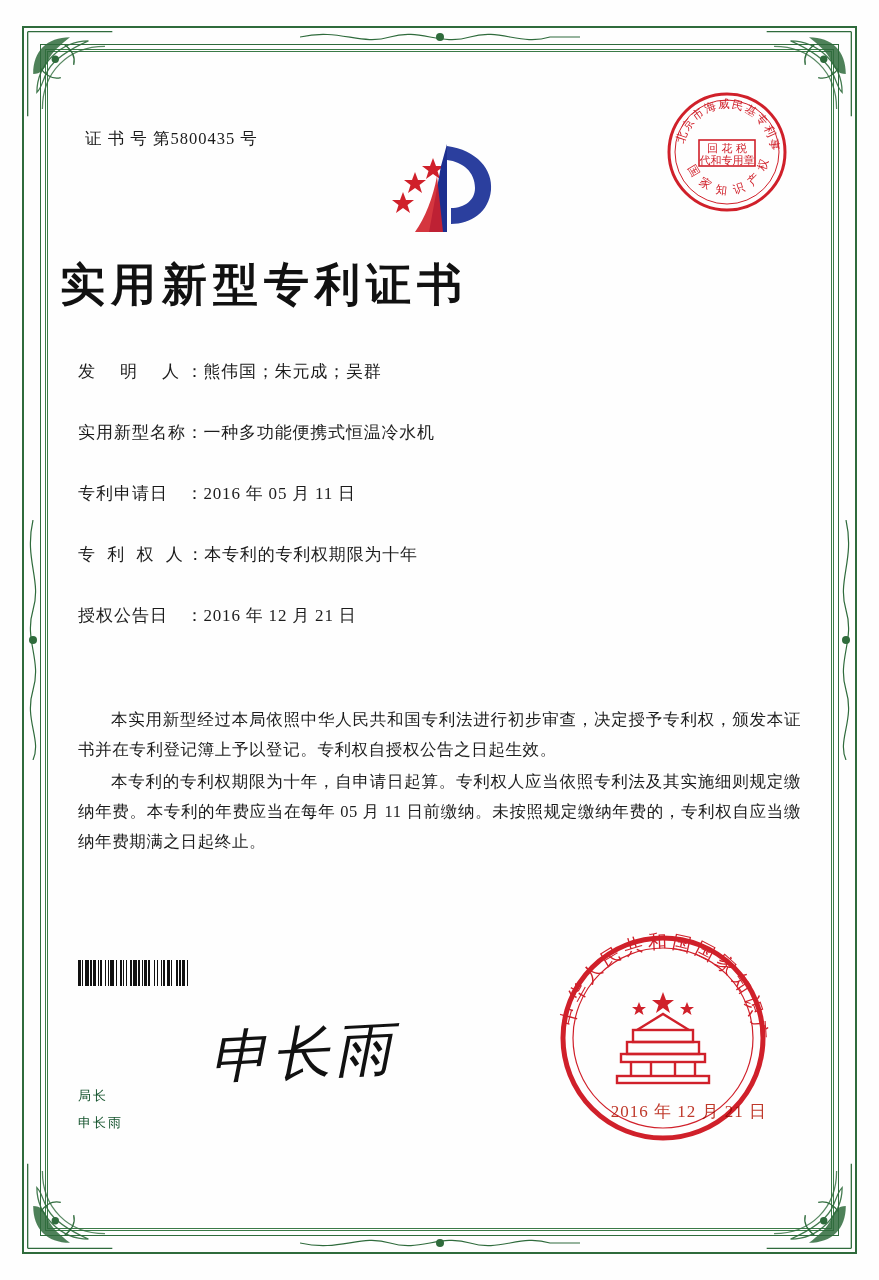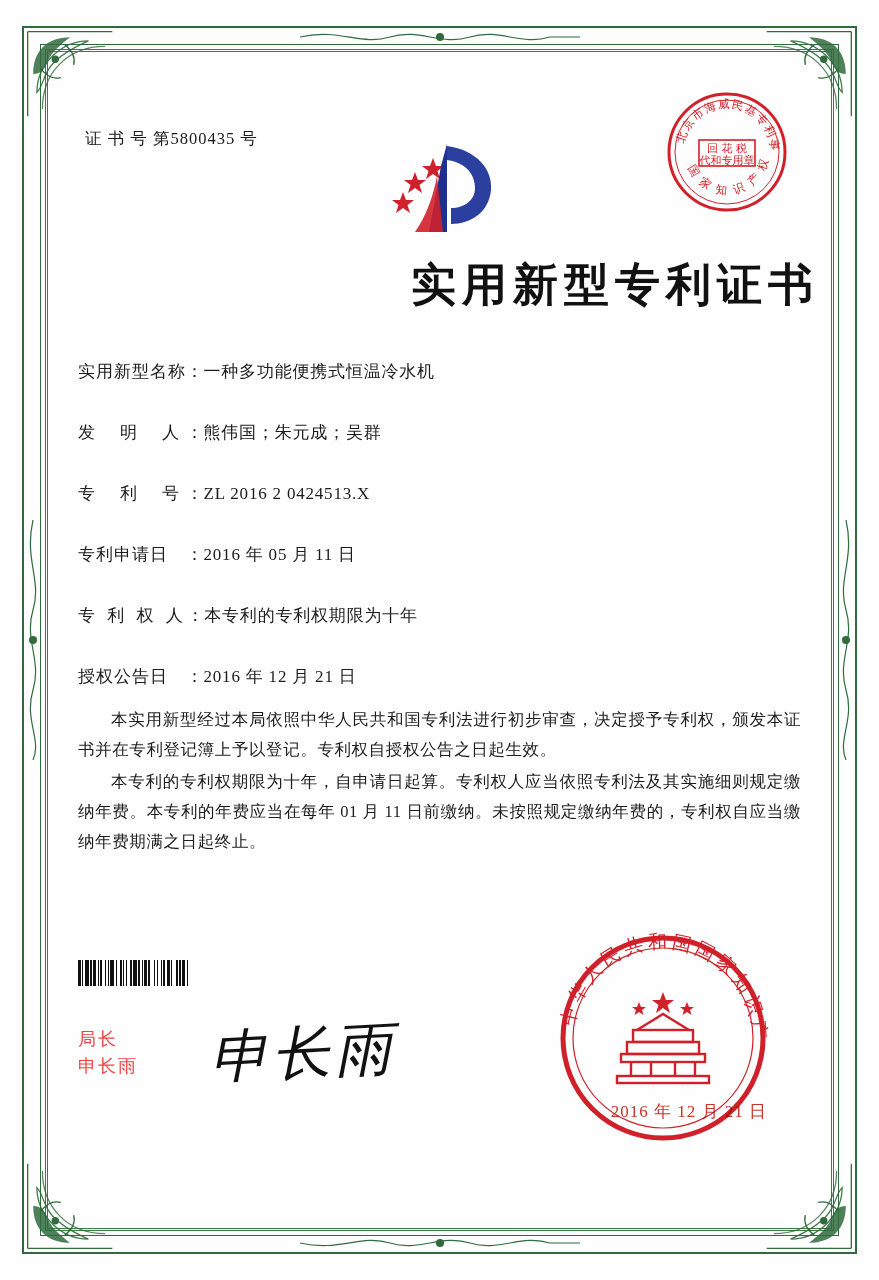--- a/index.html
+++ b/index.html
@@ -104,23 +104,23 @@
     right: 28px;
     top: 18px;
     width: 128px;
     height: 128px;
   }
   .seal-top svg { display:block; }
 
   .doc-title {
     position: absolute;
     left: 0;
-    right: 0;
+    right: 12px;
     top: 185px;
-    text-align: right;
+    text-align: left;
     font-size: 45px;
     font-weight: bold;
     letter-spacing: 6px;
     color: #111;
     font-family: "DejaVu Serif", "Liberation Serif", serif;
   }
 
   .fields {
     position: absolute;
     left: 18px;
@@ -171,24 +171,24 @@
   .barcode i {
     display: block;
     background: #111;
     height: 100%;
   }
 
   
   .sign-block {
     position: absolute;
     left: 18px;
-    top: 956px;
-    font-size: 18px;
+    top: 1012px;
+    font-size: 13px;
     line-height: 27px;
-    color: #ef4444;
+    color: #14532d;
     letter-spacing: 2px;
   }
   .signature {
     position: absolute;
     left: 150px;
     top: 945px;
     font-size: 58px;
     font-family: "DejaVu Serif", serif;
     font-style: italic;
     color: #111;
@@ -340,42 +340,39 @@
         <rect x="36" y="52" width="56" height="26" fill="none" stroke="#d0202a" stroke-width="1.6"></rect>
         <text x="64" y="64" font-size="11" fill="#d0202a" text-anchor="middle" font-family="'DejaVu Serif',serif">回 花 税</text>
         <text x="64" y="76" font-size="11" fill="#d0202a" text-anchor="middle" font-family="'DejaVu Serif',serif">代和专用章</text>
       </svg>
     </div>
 
     <div class="doc-title">实用新型专利证书</div>
 
     <div class="fields">
       <div class="field-row">
+        <span class="field-label">发　明　人</span><span>：</span><span class="field-value">熊伟国；朱元成；吴群</span>
+      </div>
+      <div class="field-row">
         <span class="field-label wide">实用新型名称</span><span>：</span><span class="field-value">一种多功能便携式恒温冷水机</span>
-      </div>
-      <div class="field-row">
-        <span class="field-label">发　明　人</span><span>：</span><span class="field-value">熊伟国；朱元成；吴群</span>
-      </div>
-      <div class="field-row">
-        <span class="field-label">专　利　号</span><span>：</span><span class="field-value">ZL 2016 2 0424513.X</span>
       </div>
       <div class="field-row">
         <span class="field-label wide">专利申请日</span><span>：</span><span class="field-value">2016 年 05 月 11 日</span>
       </div>
       <div class="field-row">
         <span class="field-label">专 利 权 人</span><span>：</span><span class="field-value">本专利的专利权期限为十年</span>
       </div>
       <div class="field-row">
         <span class="field-label wide">授权公告日</span><span>：</span><span class="field-value">2016 年 12 月 21 日</span>
       </div>
     </div>
 
     <div class="paragraphs">
       <p>本实用新型经过本局依照中华人民共和国专利法进行初步审查，决定授予专利权，颁发本证书并在专利登记簿上予以登记。专利权自授权公告之日起生效。</p>
-      <p>本专利的专利权期限为十年，自申请日起算。专利权人应当依照专利法及其实施细则规定缴纳年费。本专利的年费应当在每年 01 月 11 日前缴纳。未按照规定缴纳年费的，专利权自应当缴纳年费期满之日起终止。</p>
+      <p>本专利的专利权期限为十年，自申请日起算。专利权人应当依照专利法及其实施细则规定缴纳年费。本专利的年费应当在每年 05 月 11 日前缴纳。未按照规定缴纳年费的，专利权自应当缴纳年费期满之日起终止。</p>
     </div>
 
     <div class="barcode" id="barcode">
         <i style="width:3px;background:#111"></i>
         <i style="width:1px;background:transparent"></i>
         <i style="width:1px;background:#111"></i>
         <i style="width:2px;background:transparent"></i>
         <i style="width:4px;background:#111"></i>
         <i style="width:1px;background:transparent"></i>
         <i style="width:2px;background:#111"></i>

